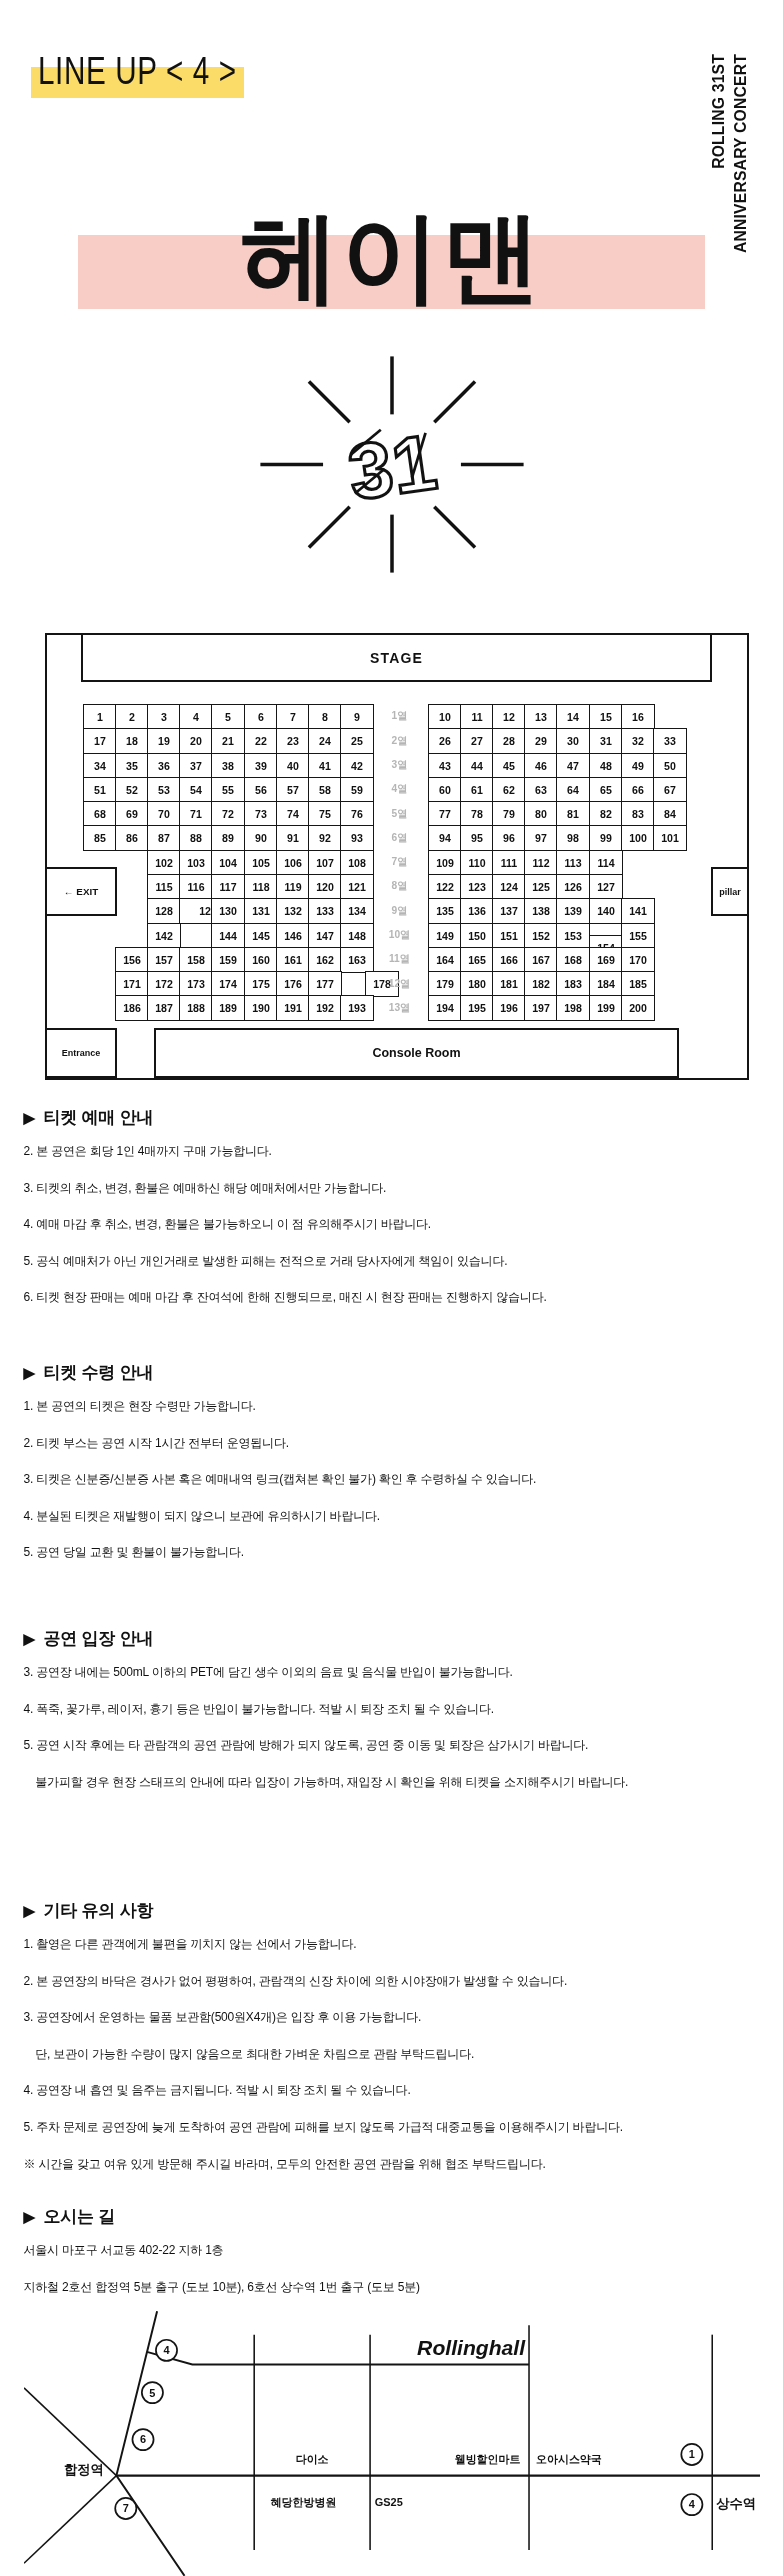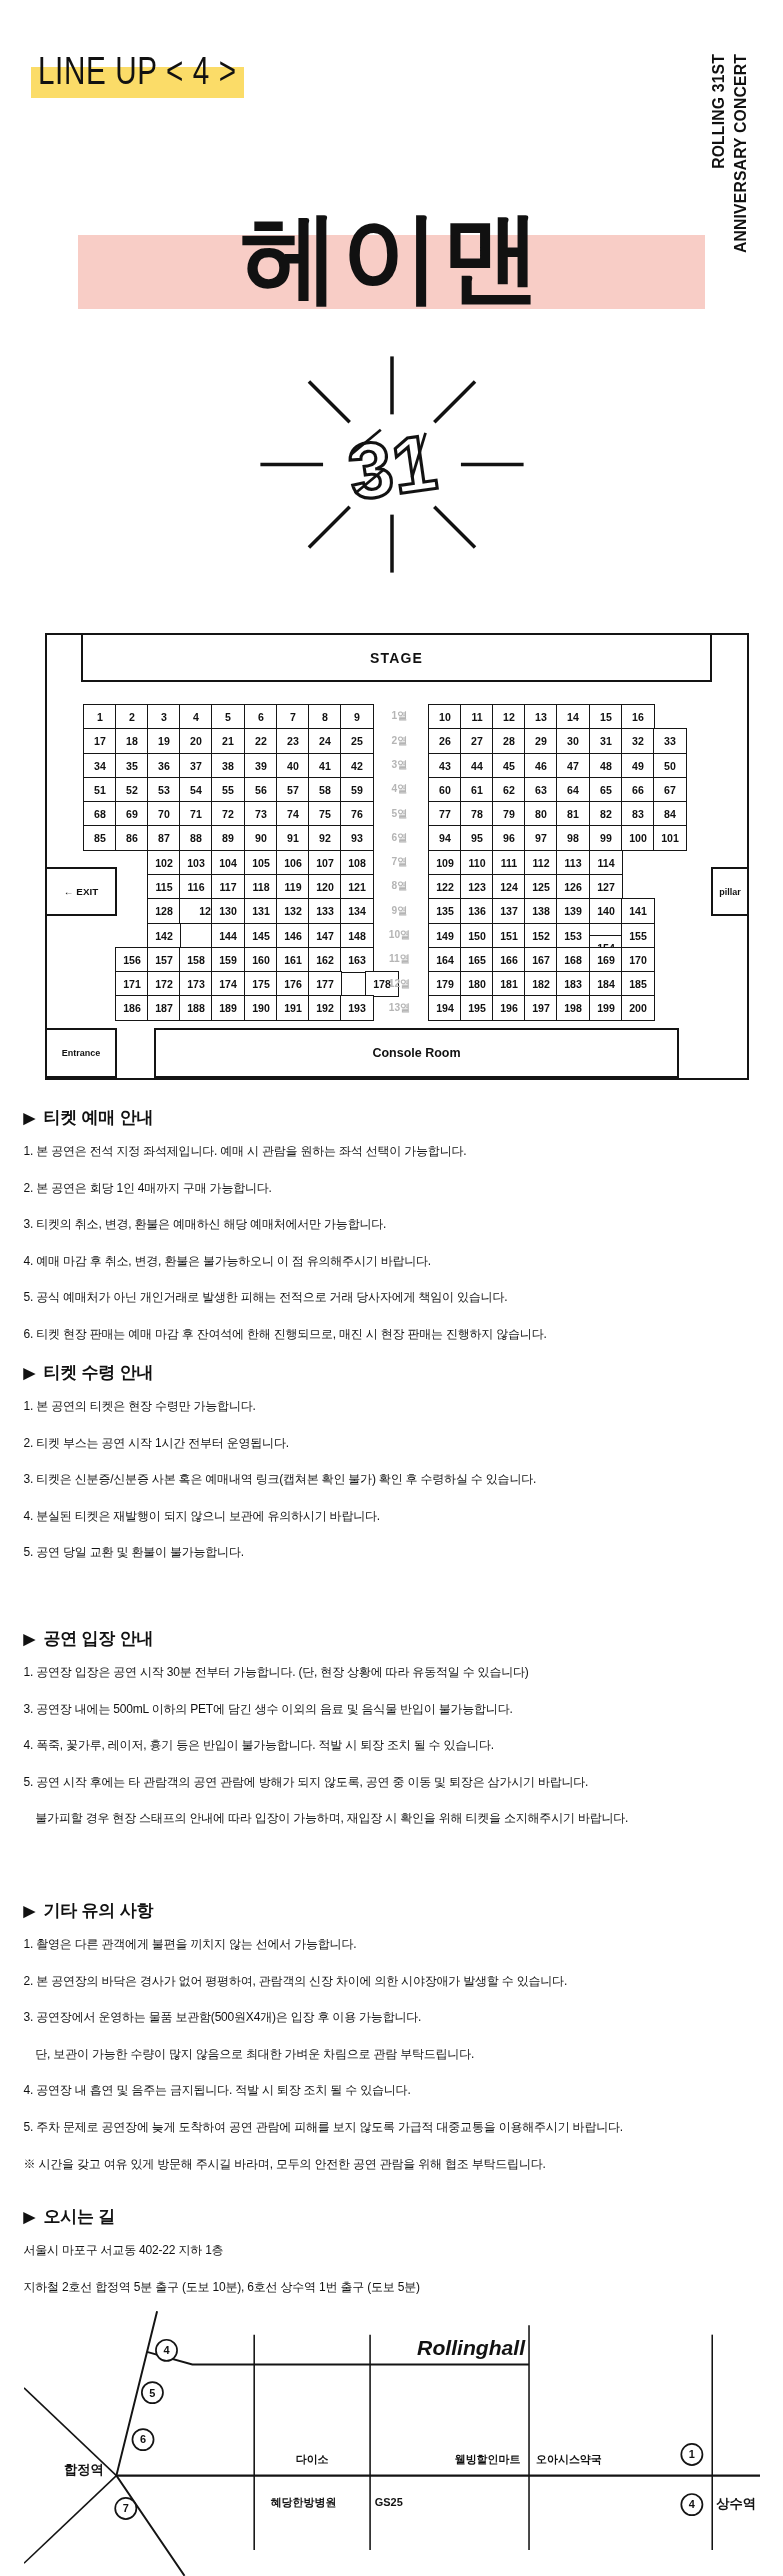--- a/index.html
+++ b/index.html
@@ -311,21 +311,20 @@
     <div class="mapbox pillarbox">pillar</div>
     <div class="mapbox entrancebox">Entrance</div>
     <div class="mapbox consolebox">Console Room</div>
   </div>
 
   <div class="section" style="top:1106px">
     <div class="sec-head">
       <span class="tri">▶</span>
       <span>티켓 예매 안내</span>
     </div>
-    <div class="sec-item">1. 본 공연은 전석 지정 좌석제입니다. 예매 시 관람을 원하는 좌석 선택이 가능합니다.</div>
     <div class="sec-item">2. 본 공연은 회당 1인 4매까지 구매 가능합니다.</div>
     <div class="sec-item">3. 티켓의 취소, 변경, 환불은 예매하신 해당 예매처에서만 가능합니다.</div>
     <div class="sec-item">4. 예매 마감 후 취소, 변경, 환불은 불가능하오니 이 점 유의해주시기 바랍니다.</div>
     <div class="sec-item">5. 공식 예매처가 아닌 개인거래로 발생한 피해는 전적으로 거래 당사자에게 책임이 있습니다.</div>
     <div class="sec-item">6. 티켓 현장 판매는 예매 마감 후 잔여석에 한해 진행되므로, 매진 시 현장 판매는 진행하지 않습니다.</div>
   </div>
 
   <div class="section" style="top:1361px">
     <div class="sec-head">
       <span class="tri">▶</span>
@@ -336,21 +335,20 @@
     <div class="sec-item">3. 티켓은 신분증/신분증 사본 혹은 예매내역 링크(캡쳐본 확인 불가) 확인 후 수령하실 수 있습니다.</div>
     <div class="sec-item">4. 분실된 티켓은 재발행이 되지 않으니 보관에 유의하시기 바랍니다.</div>
     <div class="sec-item">5. 공연 당일 교환 및 환불이 불가능합니다.</div>
   </div>
 
   <div class="section" style="top:1627px">
     <div class="sec-head">
       <span class="tri">▶</span>
       <span>공연 입장 안내</span>
     </div>
-    <div class="sec-item">1. 공연장 입장은 공연 시작 30분 전부터 가능합니다. (단, 현장 상황에 따라 유동적일 수 있습니다)</div>
     <div class="sec-item">3. 공연장 내에는 500mL 이하의 PET에 담긴 생수 이외의 음료 및 음식물 반입이 불가능합니다.</div>
     <div class="sec-item">4. 폭죽, 꽃가루, 레이저, 흉기 등은 반입이 불가능합니다. 적발 시 퇴장 조치 될 수 있습니다.</div>
     <div class="sec-item">5. 공연 시작 후에는 타 관람객의 공연 관람에 방해가 되지 않도록, 공연 중 이동 및 퇴장은 삼가시기 바랍니다.</div>
     <div class="sec-item indent">불가피할 경우 현장 스태프의 안내에 따라 입장이 가능하며, 재입장 시 확인을 위해 티켓을 소지해주시기 바랍니다.</div>
   </div>
 
   <div class="section" style="top:1899px">
     <div class="sec-head">
       <span class="tri">▶</span>
       <span>기타 유의 사항</span>

